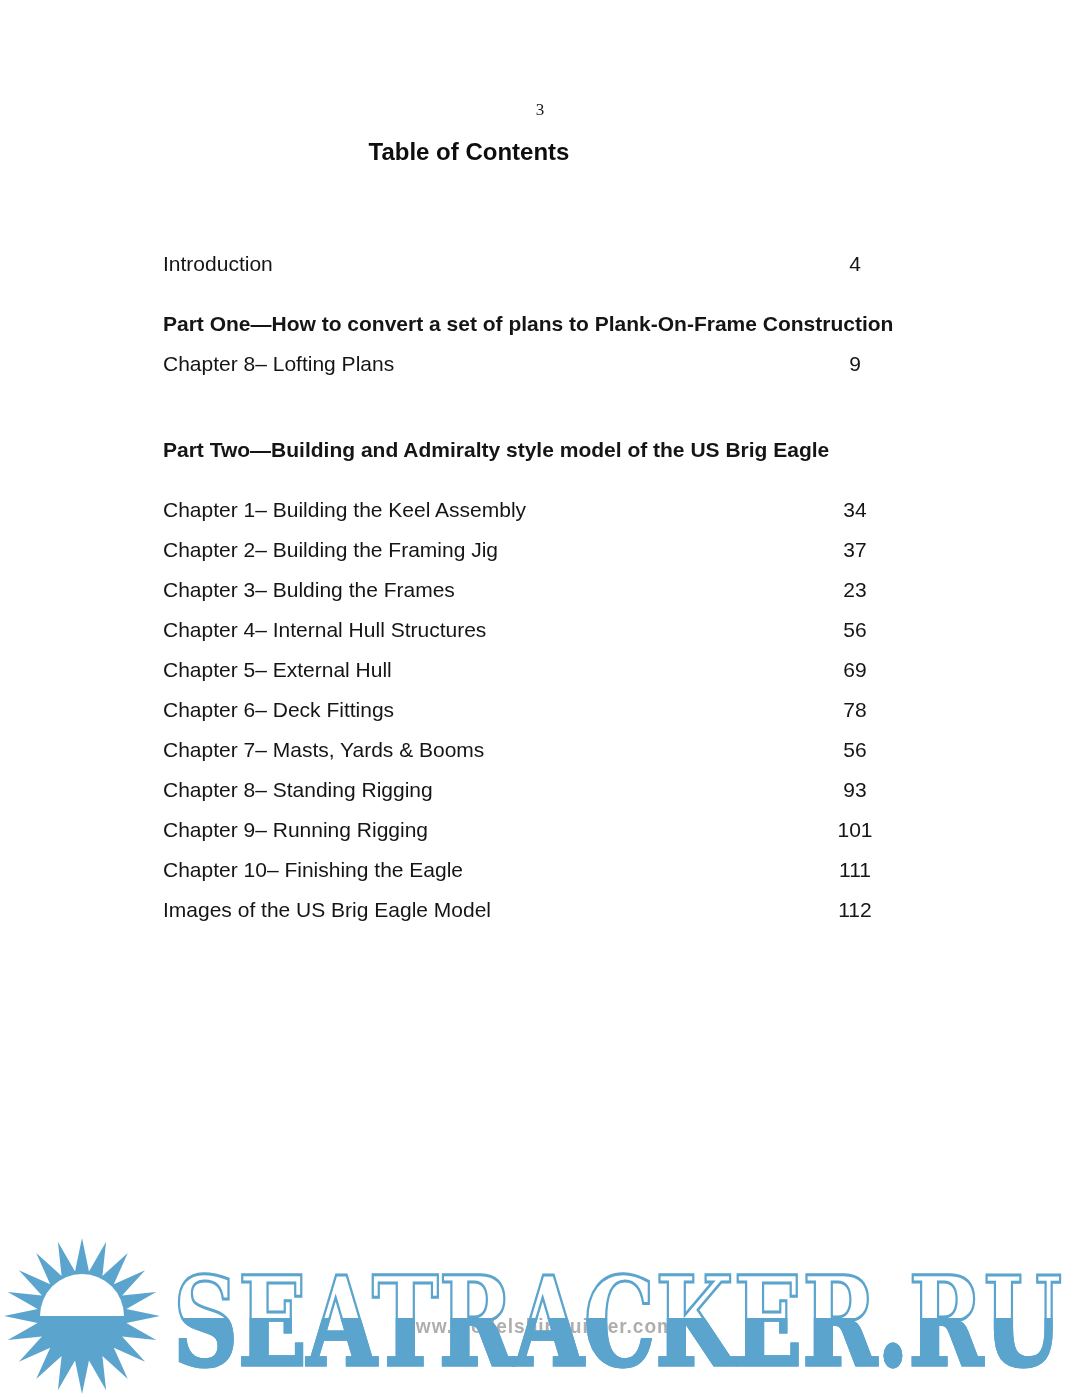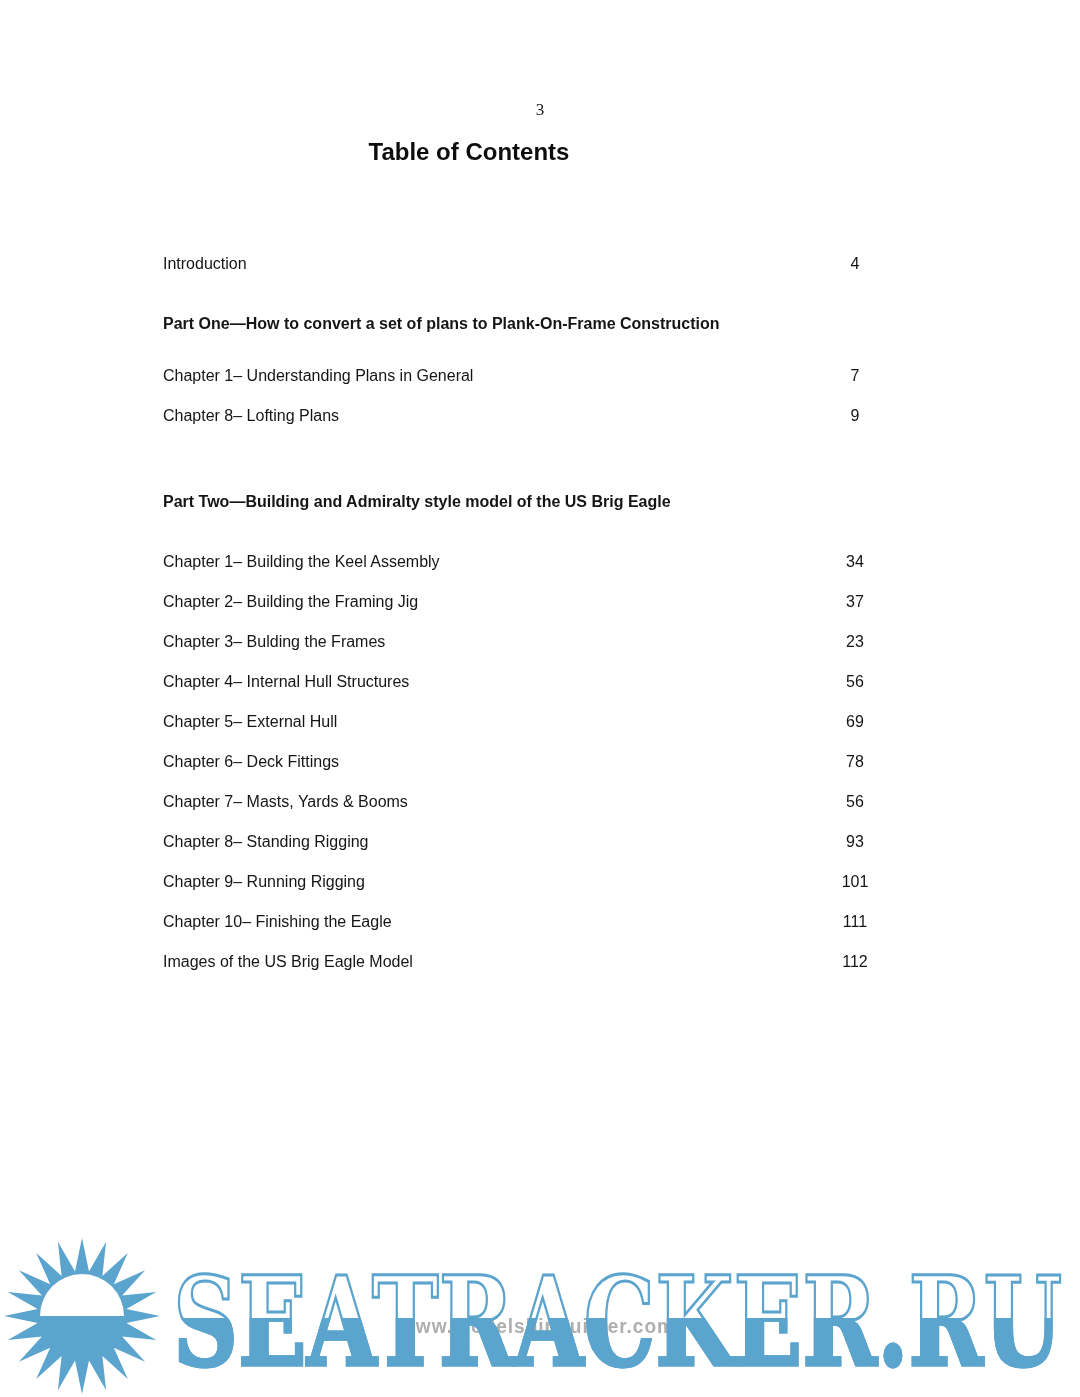--- a/index.html
+++ b/index.html
@@ -21,21 +21,21 @@
     position:absolute;top:140px;left:0;width:938px;
     text-align:center;
     font-size:24px;line-height:24px;font-weight:bold;color:#0d0d0d;
   }
   .toc{
     position:absolute;left:163px;top:244px;width:724px;
   }
   .row{
     height:40px;
     display:flex;align-items:center;
-    font-size:16px;line-height:28px;
+    font-size:21px;line-height:28px;
     white-space:nowrap;
   }
   .row .lbl{flex:0 0 auto;color:#151515;}
   .row .pg{
     margin-left:auto;flex:0 0 64px;width:64px;
     text-align:center;color:#151515;
   }
   .row.heading{font-weight:bold;color:#0d0d0d;}
   .mt20{margin-top:20px;}
   .mt12{margin-top:12px;}
@@ -60,24 +60,20 @@
 
     <div class="row">
       <span class="lbl">Introduction</span>
       <span class="pg">4</span>
     </div>
 
     <div class="row heading mt20">
       <span class="lbl">Part One—How to convert a set of plans to Plank-On-Frame Construction</span>
     </div>
 
-    <div class="row mt12">
-      <span class="lbl">Chapter 1– Understanding Plans in General</span>
-      <span class="pg">7</span>
-    </div>
     <div class="row">
       <span class="lbl">Chapter 8– Lofting Plans</span>
       <span class="pg">9</span>
     </div>
 
     <div class="row heading mt30">
       <span class="lbl">Part Two—Building and Admiralty style model of the US Brig Eagle</span>
     </div>
 
     <div class="row mt20">

